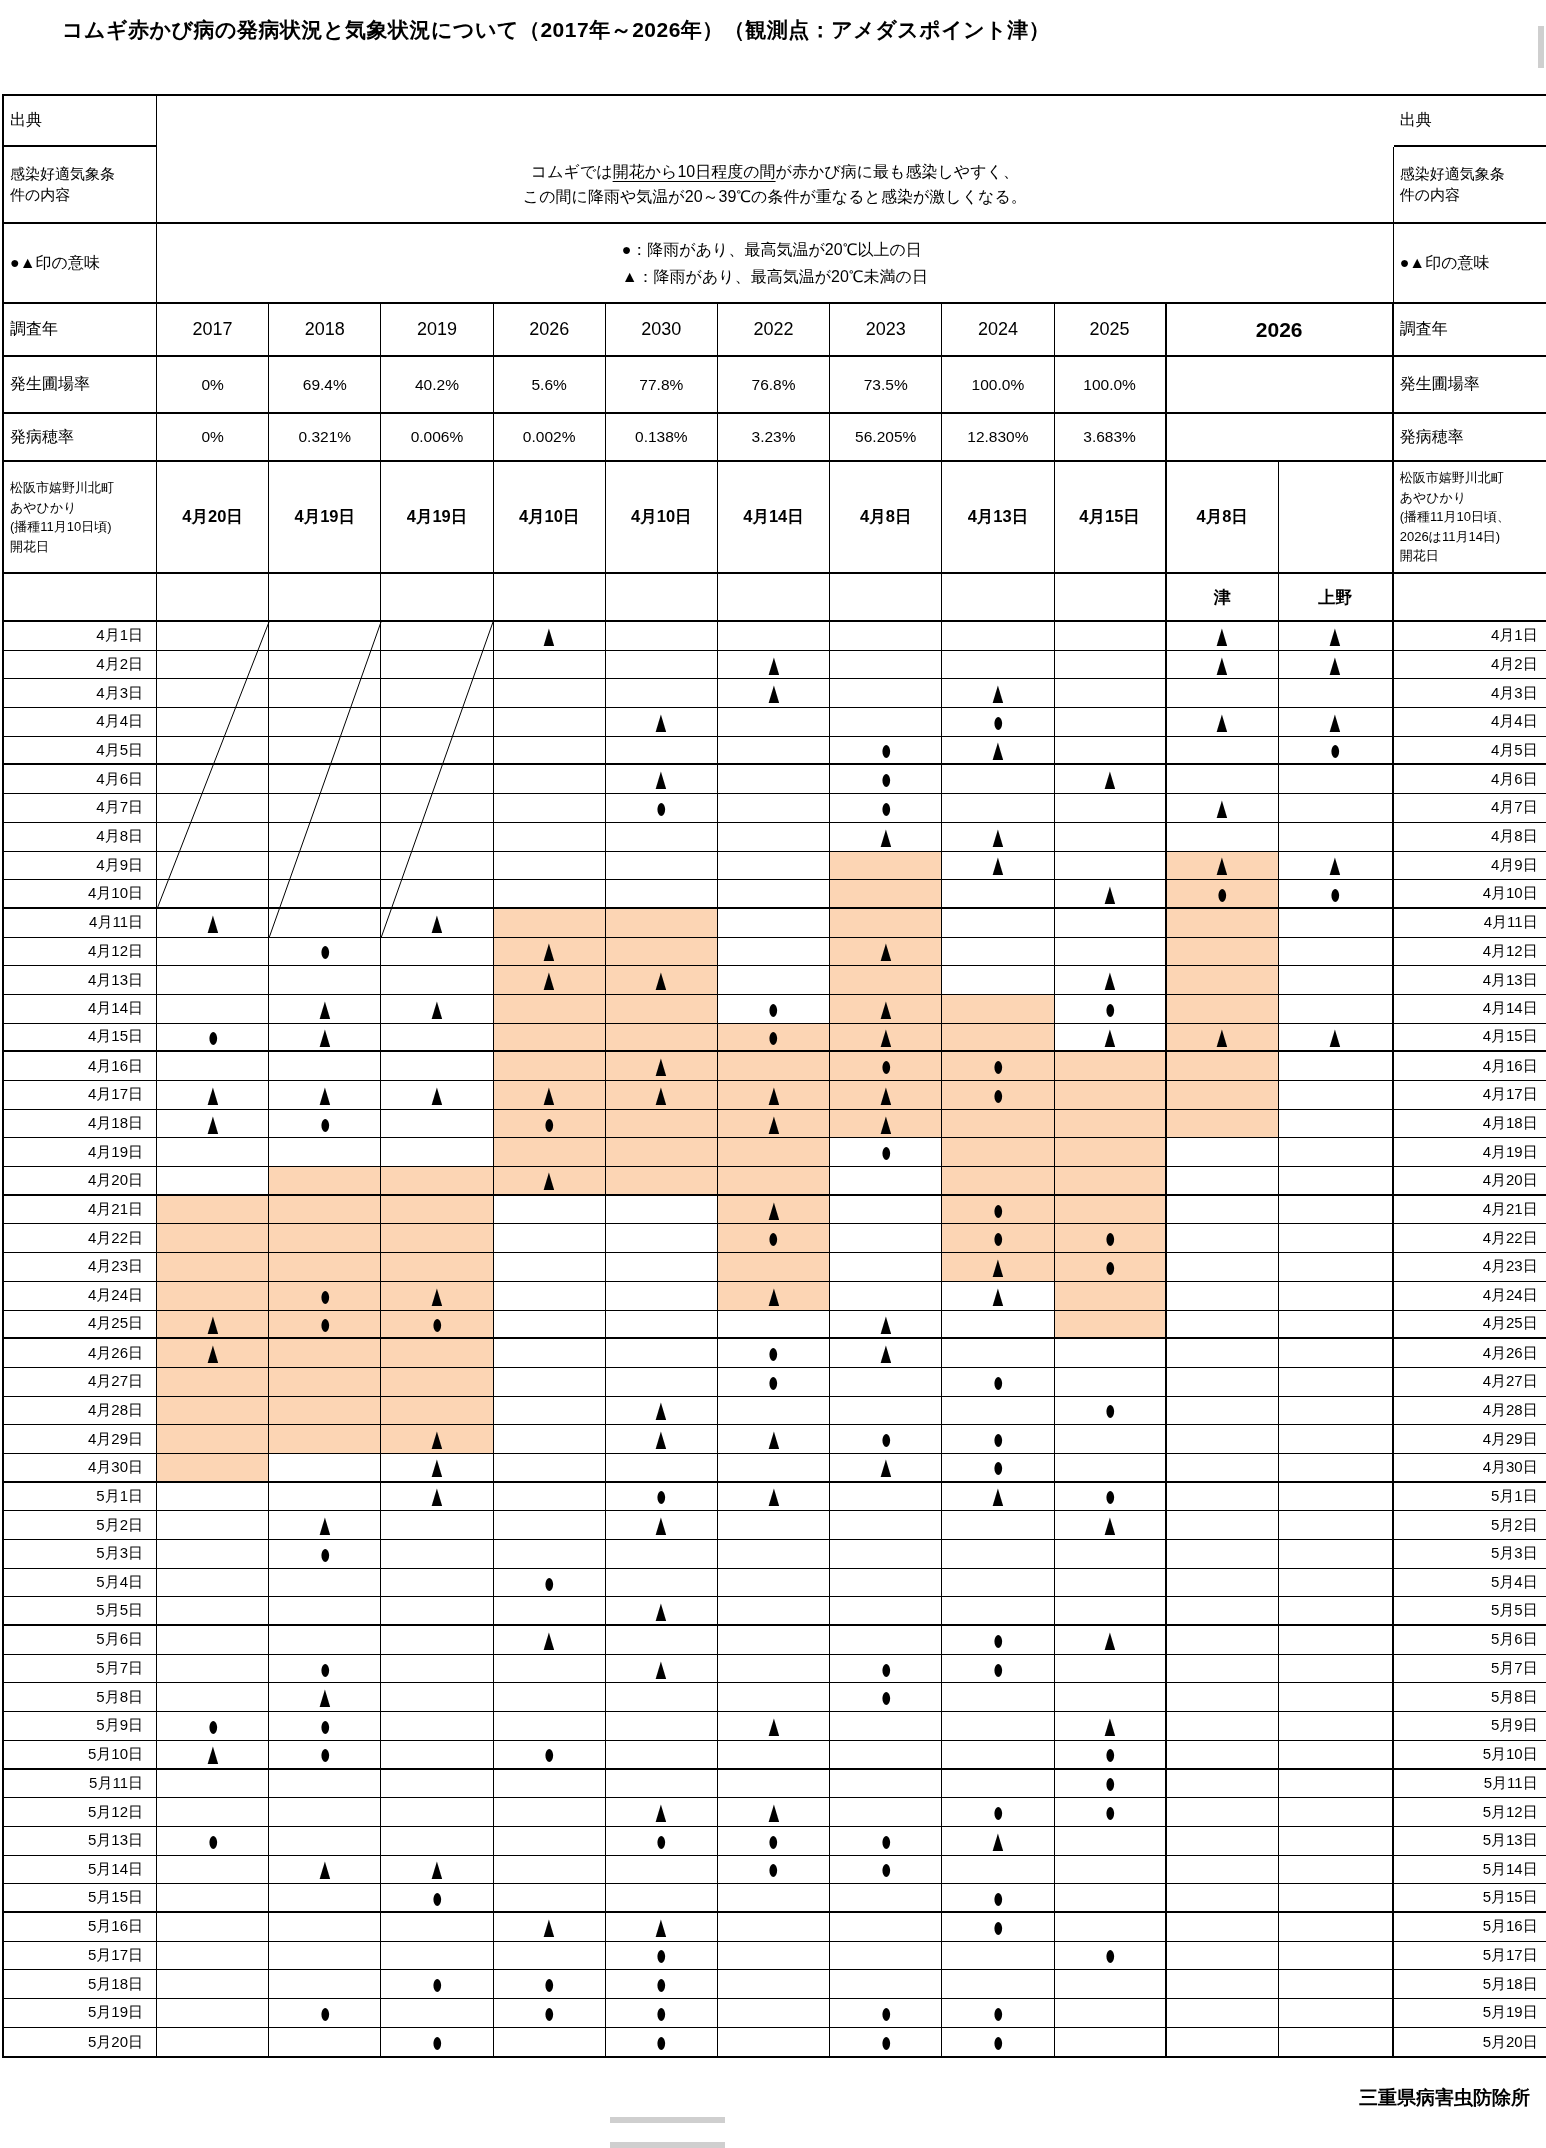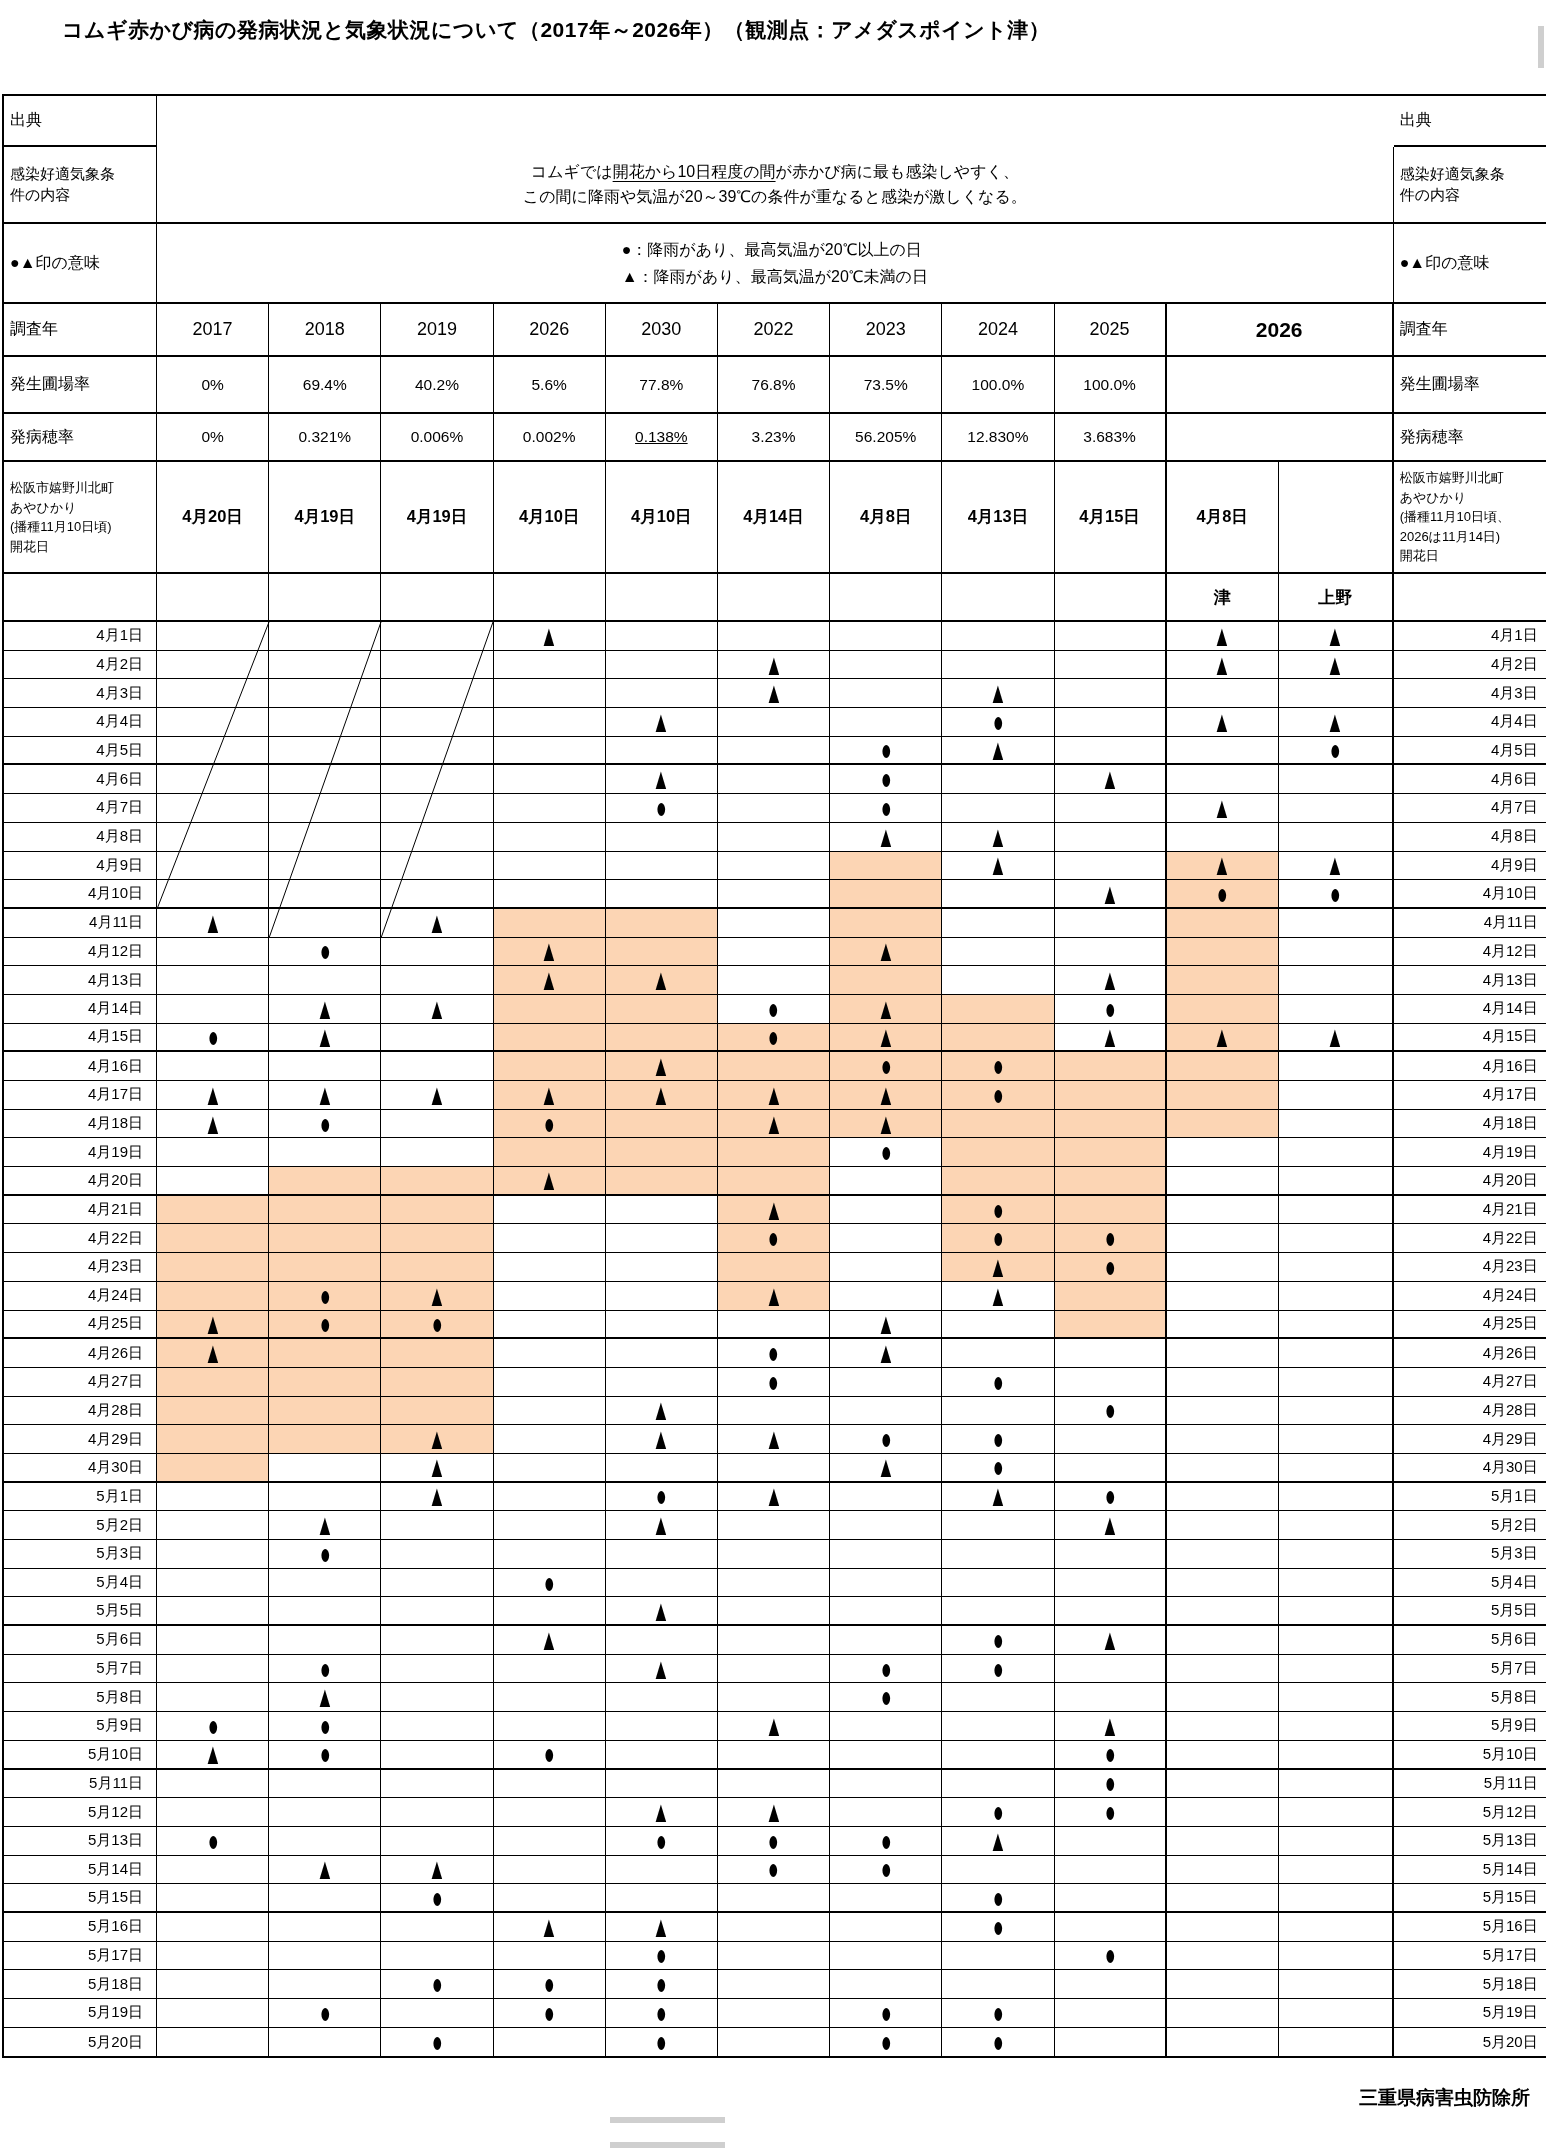--- a/index.html
+++ b/index.html
@@ -111,21 +111,21 @@
     <div class="c pct bb2" style="grid-area: 6 / 4;">0.006%</div>
     <div class="c kaika bb2" style="grid-area: 7 / 4;">4月19日</div>
     <div class="c bb2" style="grid-area: 8 / 4;"></div>
     <div class="c yhead bb2" style="grid-area: 4 / 5;">2026</div>
     <div class="c pct bb2" style="grid-area: 5 / 5;">5.6%</div>
     <div class="c pct bb2" style="grid-area: 6 / 5;">0.002%</div>
     <div class="c kaika bb2" style="grid-area: 7 / 5;">4月10日</div>
     <div class="c bb2" style="grid-area: 8 / 5;"></div>
     <div class="c yhead bb2" style="grid-area: 4 / 6;">2030</div>
     <div class="c pct bb2" style="grid-area: 5 / 6;">77.8%</div>
-    <div class="c pct bb2" style="grid-area: 6 / 6; text-decoration: underline;">0.138%</div>
+    <div class="c pct bb2" style="grid-area: 6 / 6;">0.138%</div>
     <div class="c kaika bb2" style="grid-area: 7 / 6;">4月10日</div>
     <div class="c bb2" style="grid-area: 8 / 6;"></div>
     <div class="c yhead bb2" style="grid-area: 4 / 7;">2022</div>
     <div class="c pct bb2" style="grid-area: 5 / 7;">76.8%</div>
     <div class="c pct bb2" style="grid-area: 6 / 7;">3.23%</div>
     <div class="c kaika bb2" style="grid-area: 7 / 7;">4月14日</div>
     <div class="c bb2" style="grid-area: 8 / 7;"></div>
     <div class="c yhead bb2" style="grid-area: 4 / 8;">2023</div>
     <div class="c pct bb2" style="grid-area: 5 / 8;">73.5%</div>
     <div class="c pct bb2" style="grid-area: 6 / 8;">56.205%</div>

